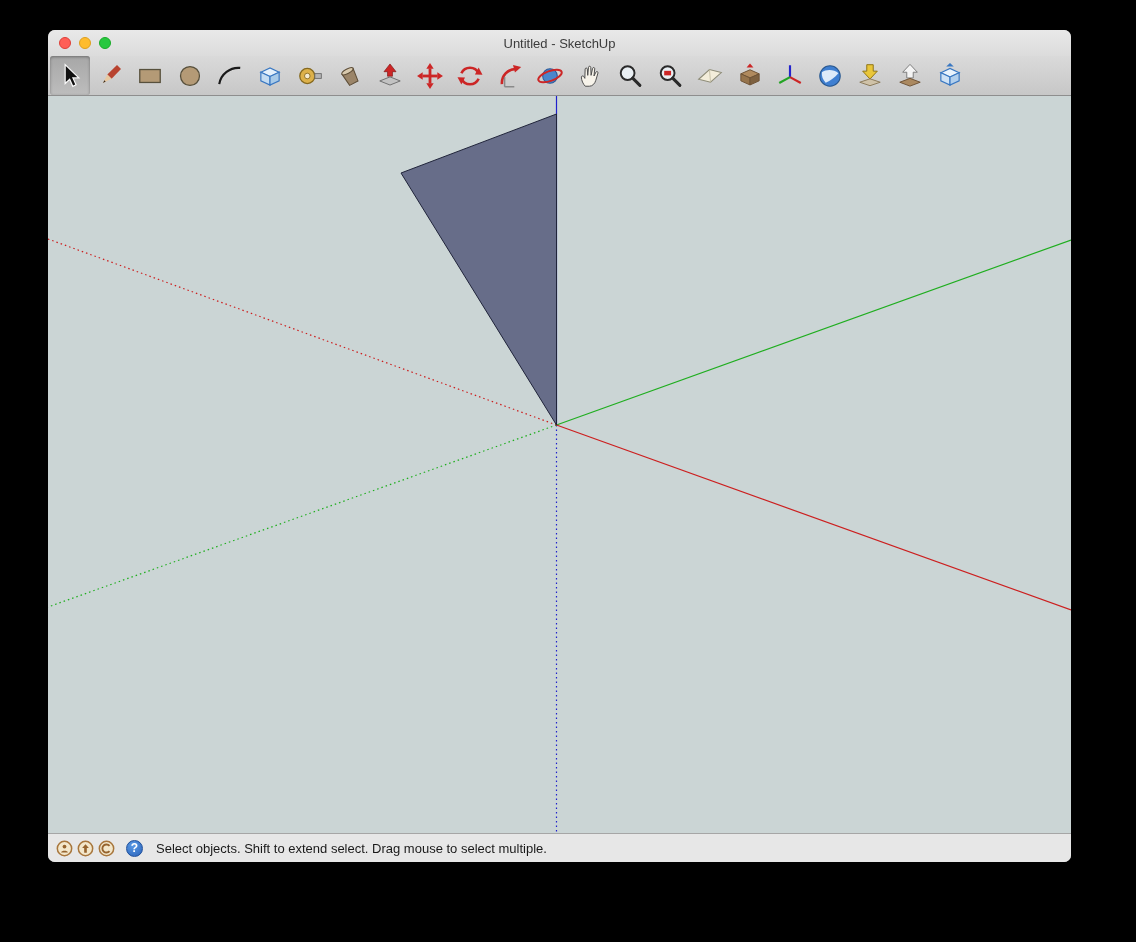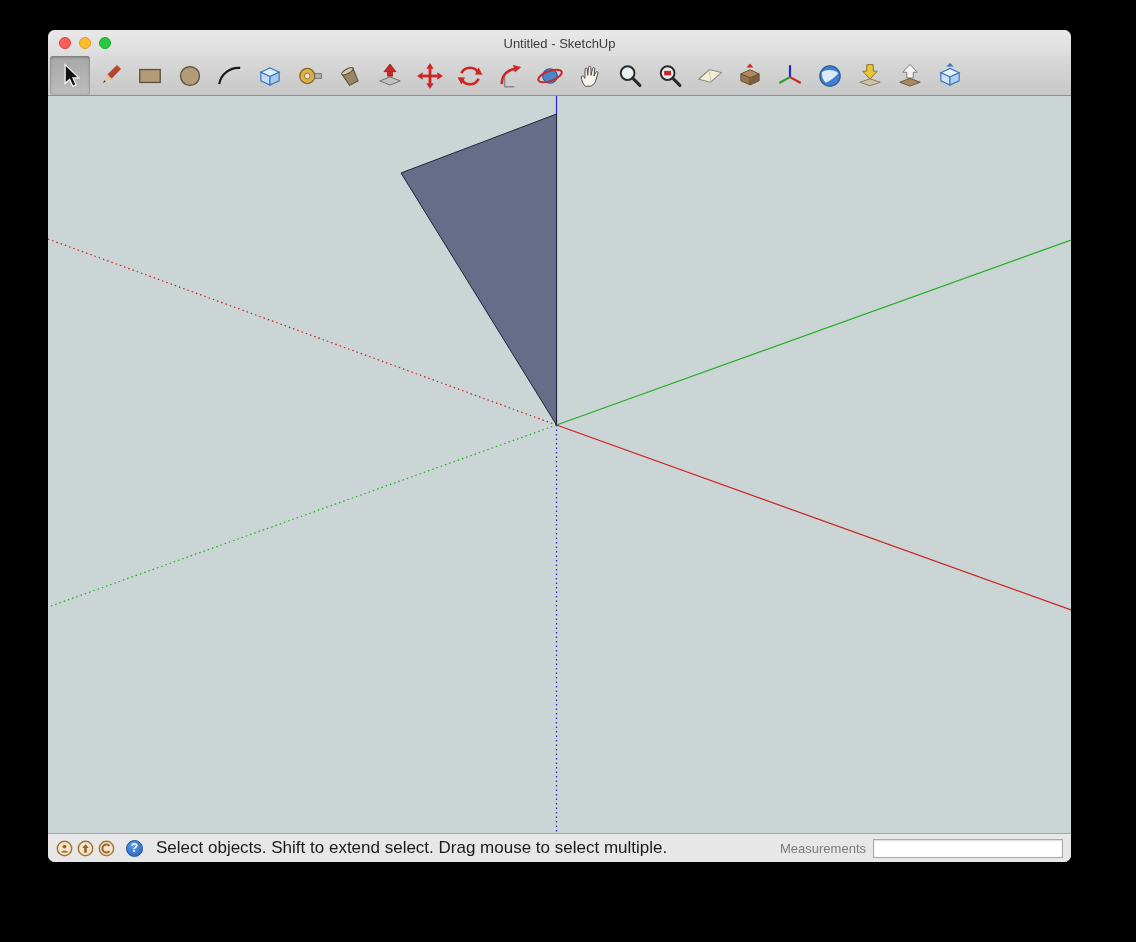--- a/index.html
+++ b/index.html
@@ -50,21 +50,21 @@
     height:29px; background:#e7e7e7; border-top:1px solid #a6a6a6;
     display:flex; align-items:center; padding:0 8px; gap:4px;
   }
   .medal { width:17px; height:17px; display:block; }
   .help-circle {
     width:17px; height:17px; border-radius:50%;
     background:radial-gradient(circle at 40% 30%, #5a9ae6, #2a62b8);
     border:1px solid #1f4f9a; color:#fff; font-weight:bold; font-size:12px;
     display:flex; align-items:center; justify-content:center; margin-left:7px;
   }
-  .status-msg { font-size:17px; color:#1a1a1a; margin-left:9px; }
+  .status-msg { font-size:13px; color:#1a1a1a; margin-left:9px; }
   .meas-wrap { margin-left:auto; display:flex; align-items:center; gap:7px; }
   .meas-label { font-size:13px; color:#7a7a7a; }
   .meas-input {
     width:190px; height:19px; background:#fff; border:1px solid #a9a9a9;
     box-shadow: inset 0 1px 2px rgba(0,0,0,.15); font-size:12px; padding:0 4px;
     font-family:"Liberation Sans", sans-serif;
   }
 </style>
 </head>
 <body>
@@ -268,20 +268,16 @@
         <polygon points="9,4.5 12.6,8.6 10.4,8.6 10.4,13.5 7.6,13.5 7.6,8.6 5.4,8.6" fill="#96642e"></polygon>
       </svg>
       <svg class="medal" viewBox="0 0 18 18">
         <circle cx="9" cy="9" r="7.6" fill="#f3e7cb" stroke="#a8763c" stroke-width="1.6"></circle>
         <path d="M12.2 6.2 A 4.3 4.3 0 1 0 12.2 11.8" fill="none" stroke="#96642e" stroke-width="2"></path>
       </svg>
       <div class="help-circle">
         <span>?</span>
       </div>
       <span class="status-msg">Select objects. Shift to extend select. Drag mouse to select multiple.</span>
-      <div class="meas-wrap">
-        <span class="meas-label">Measurements</span>
-        <input class="meas-input" type="text" value="" style="">
-      </div>
     </div>
 
   </div>
 </div>
 
 </body></html>

